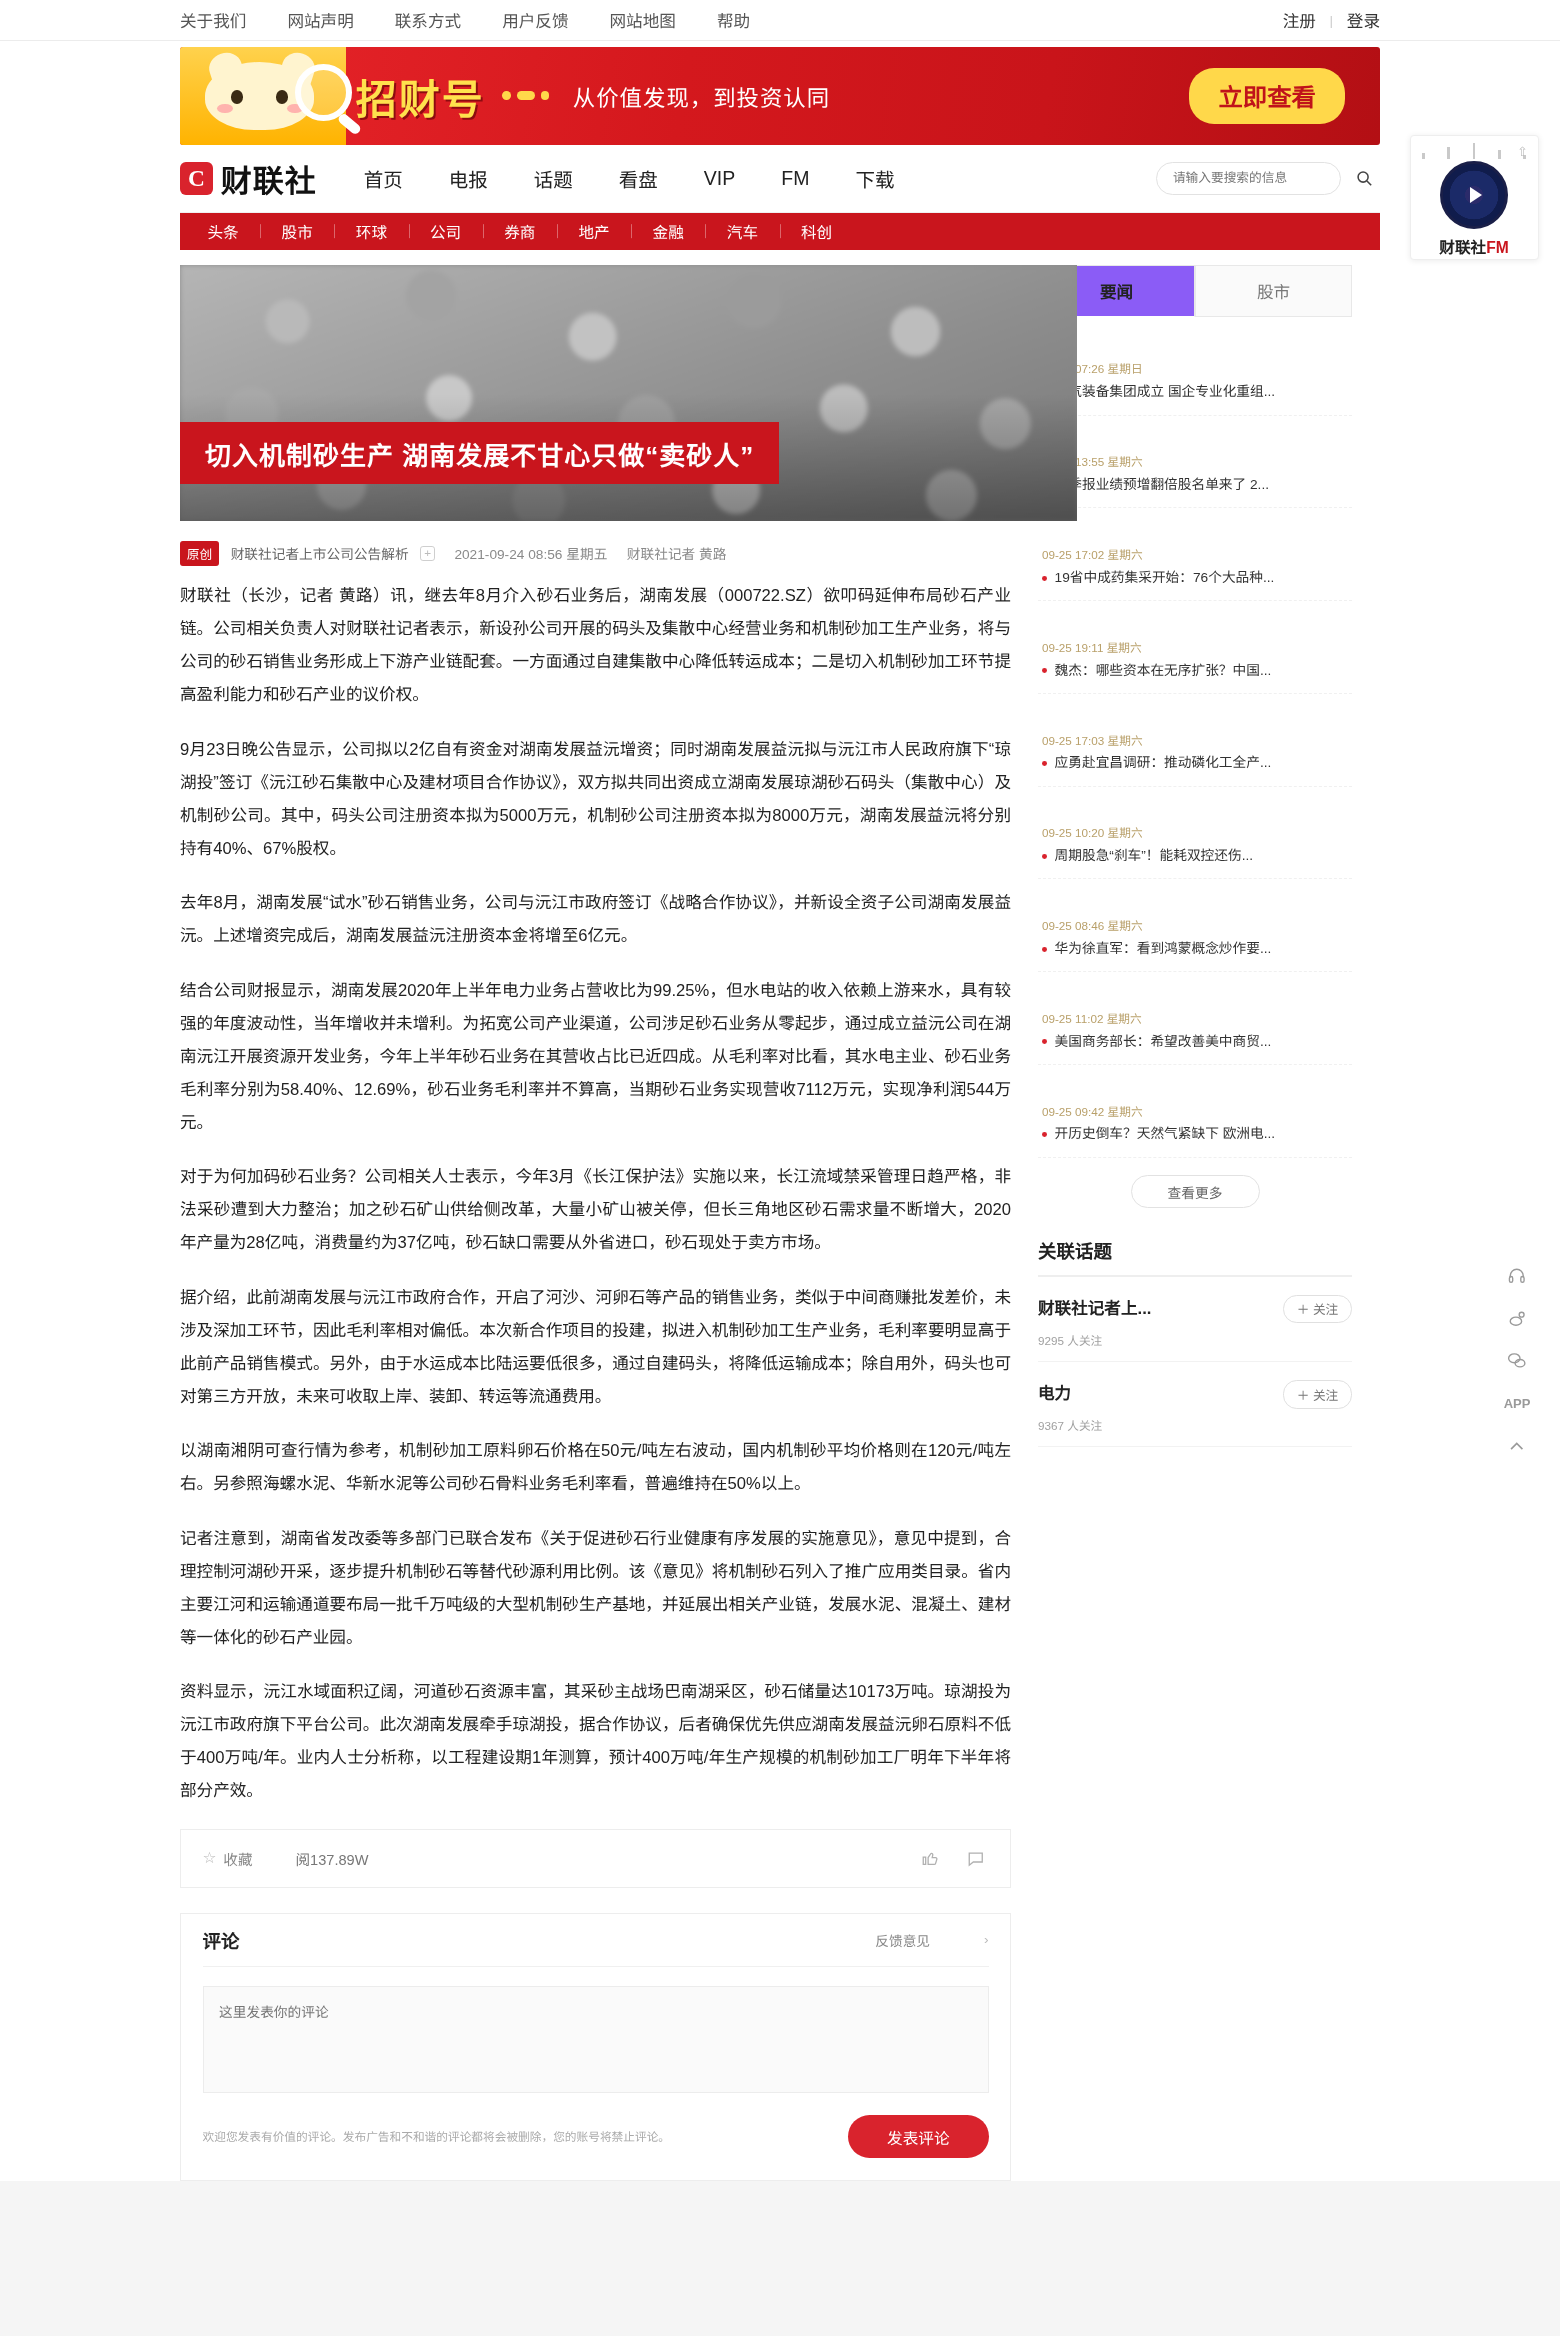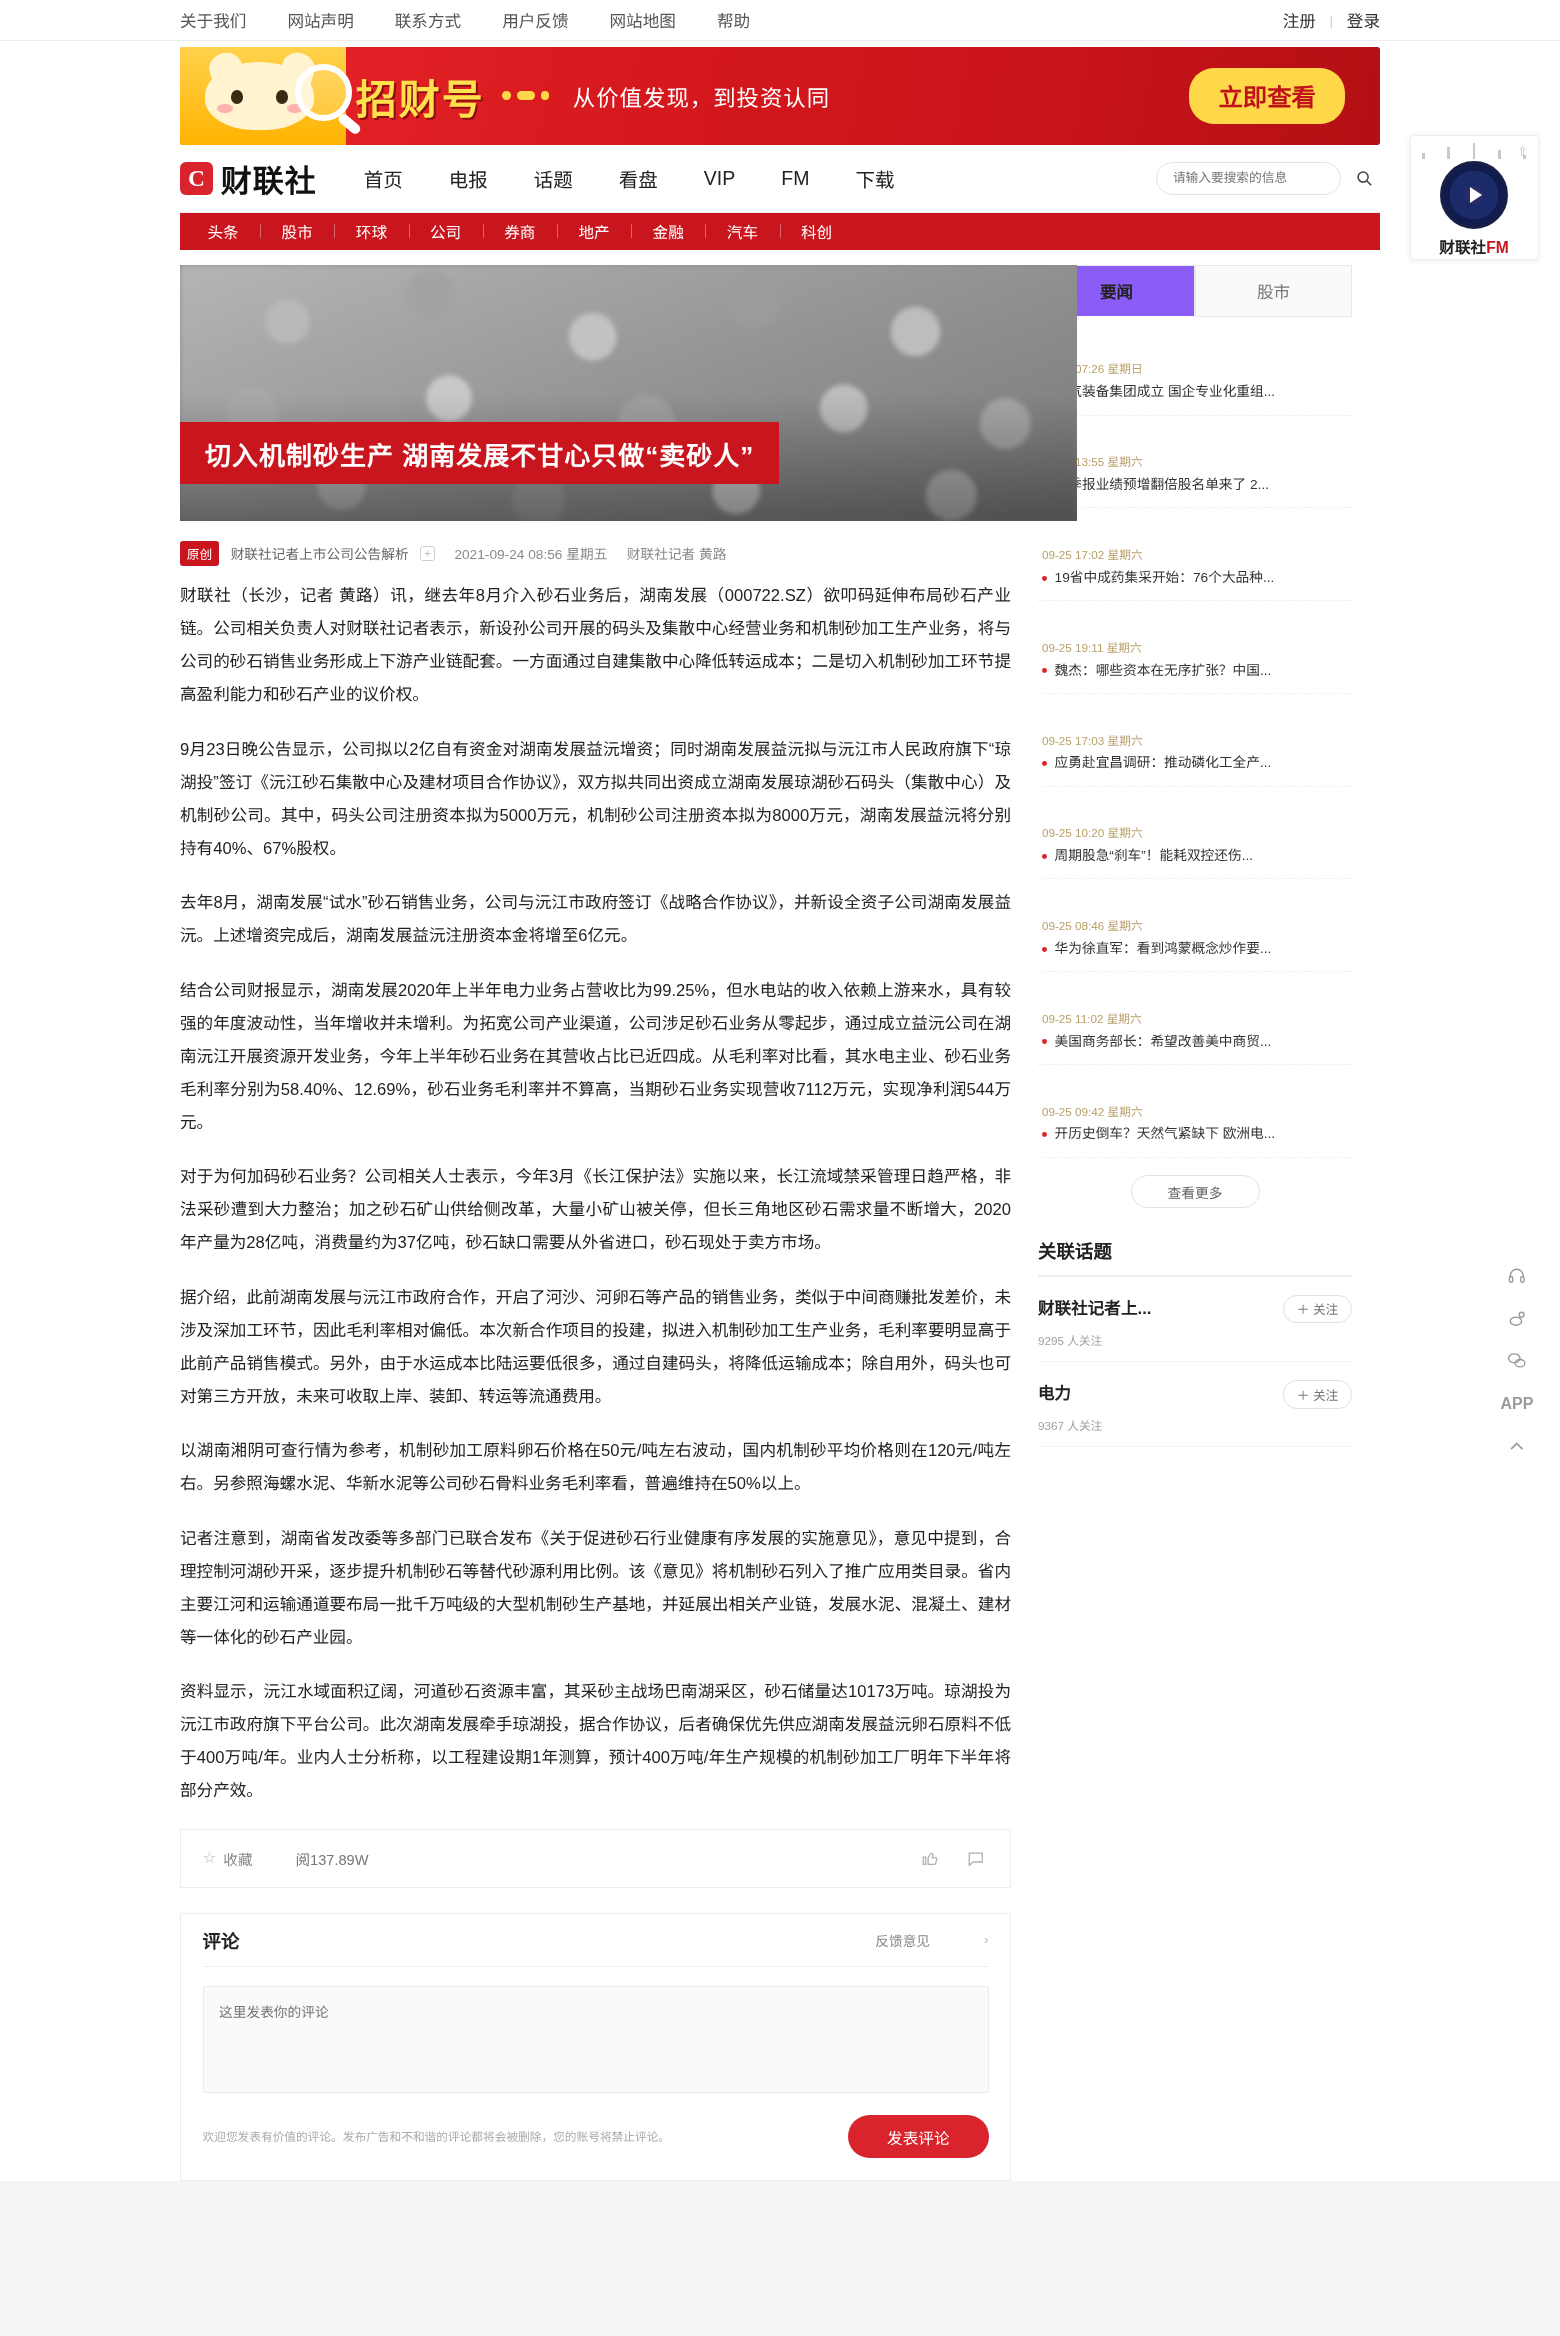--- a/index.html
+++ b/index.html
@@ -273,21 +273,21 @@
   .fm-float .lbl em { font-style:normal; color:#c9151d; }
 
   .side-rail {
     position:absolute; right:21.5px; top:1258px; width:43px; display:flex; flex-direction:column;
     align-items:center;
   }
   .side-rail .ri {
     width:35px; height:35px; display:flex; align-items:center; justify-content:center;
     color:#9a9a9a; font-size:18.5px; margin-bottom:7.8px;
   }
-  .side-rail .ri.app { font-size:16px; font-weight:bold; color:#9a9a9a; }
+  .side-rail .ri.app { font-size:13px; font-weight:bold; color:#9a9a9a; }
   .side-rail .ri.top { font-size:21.5px; }
 </style>
 </head>
 <body>
 
 <div class="page">
 
   <div class="topbar">
     <div class="topbar-inner">
       <a href="#">关于我们</a>

